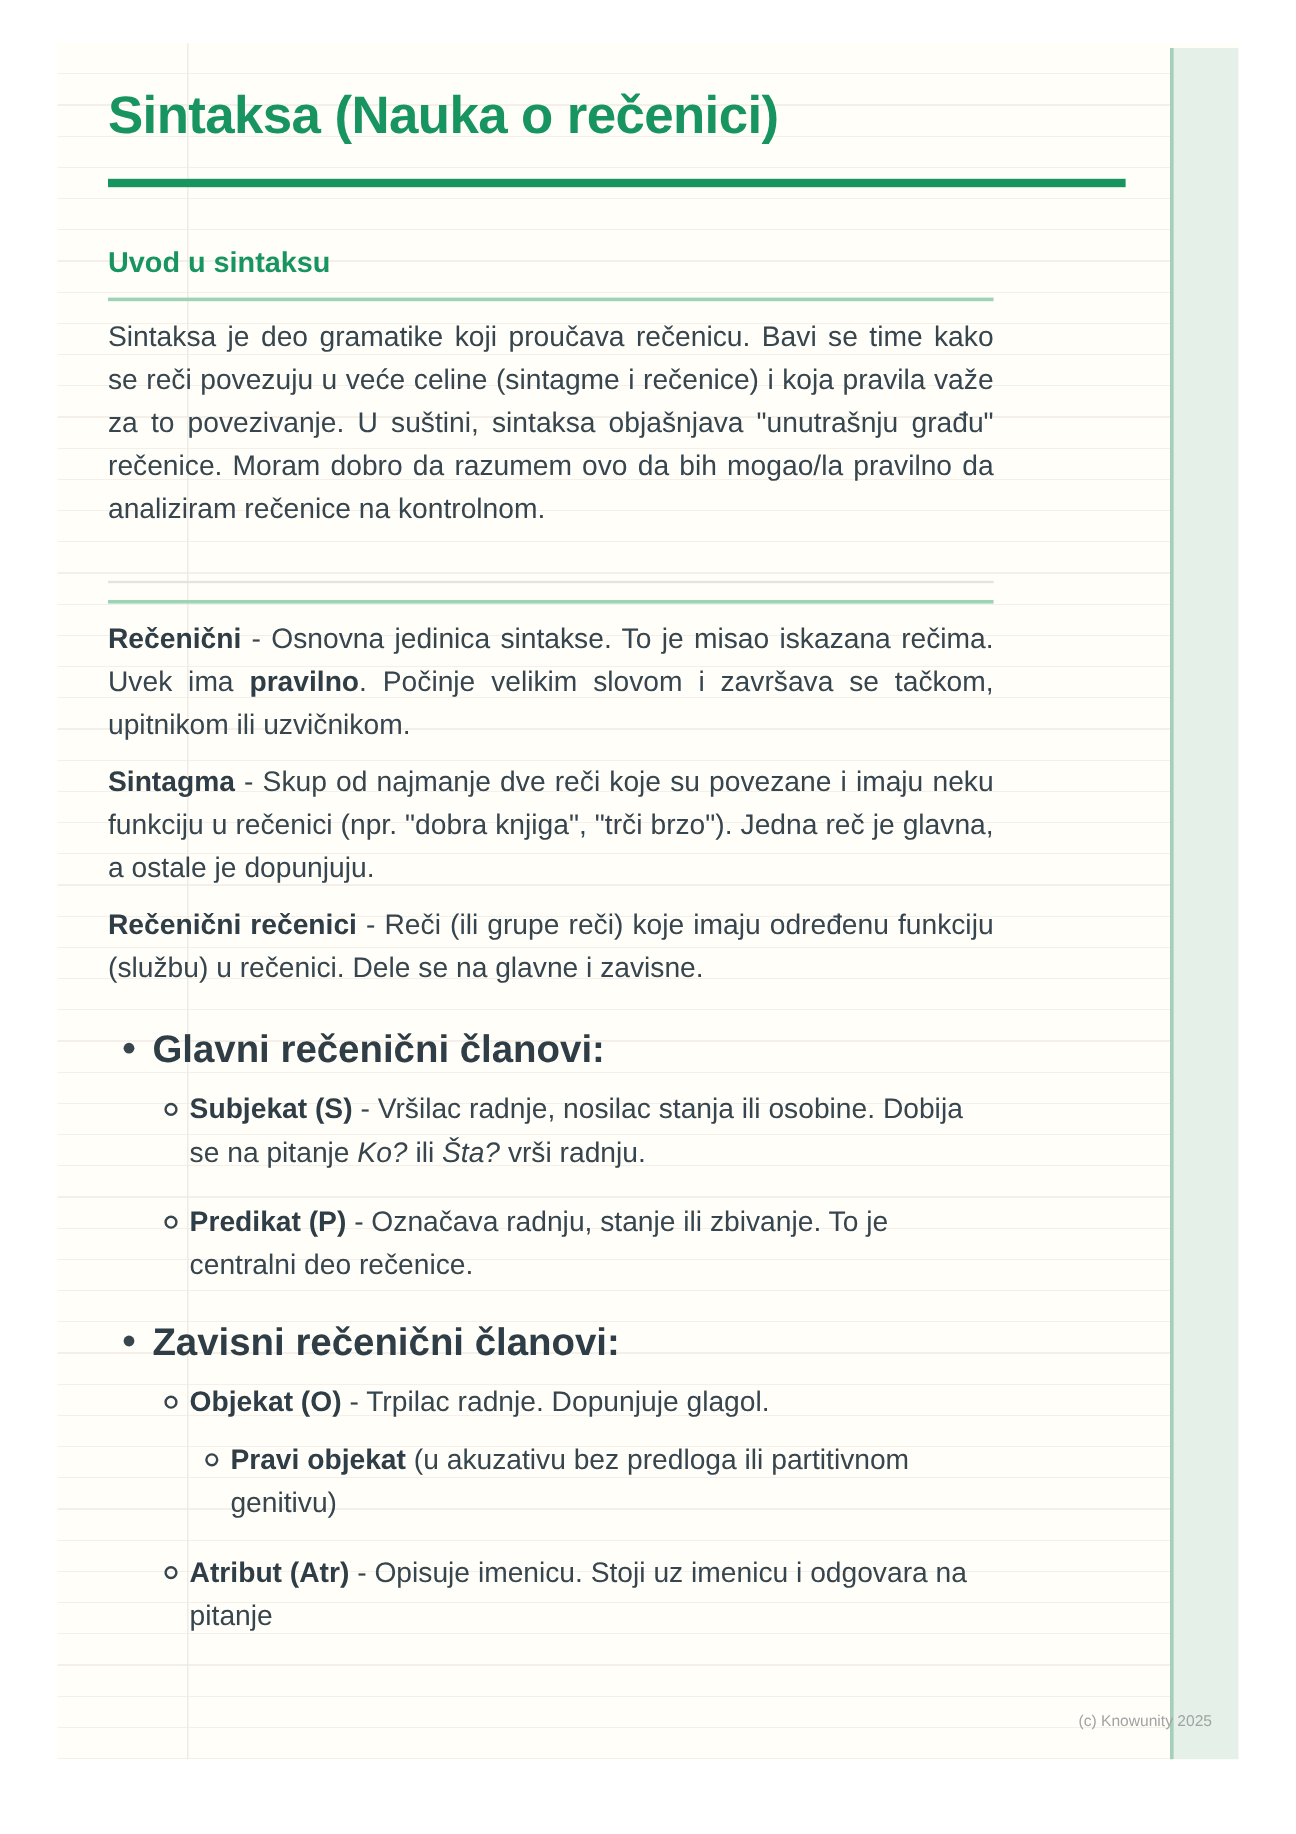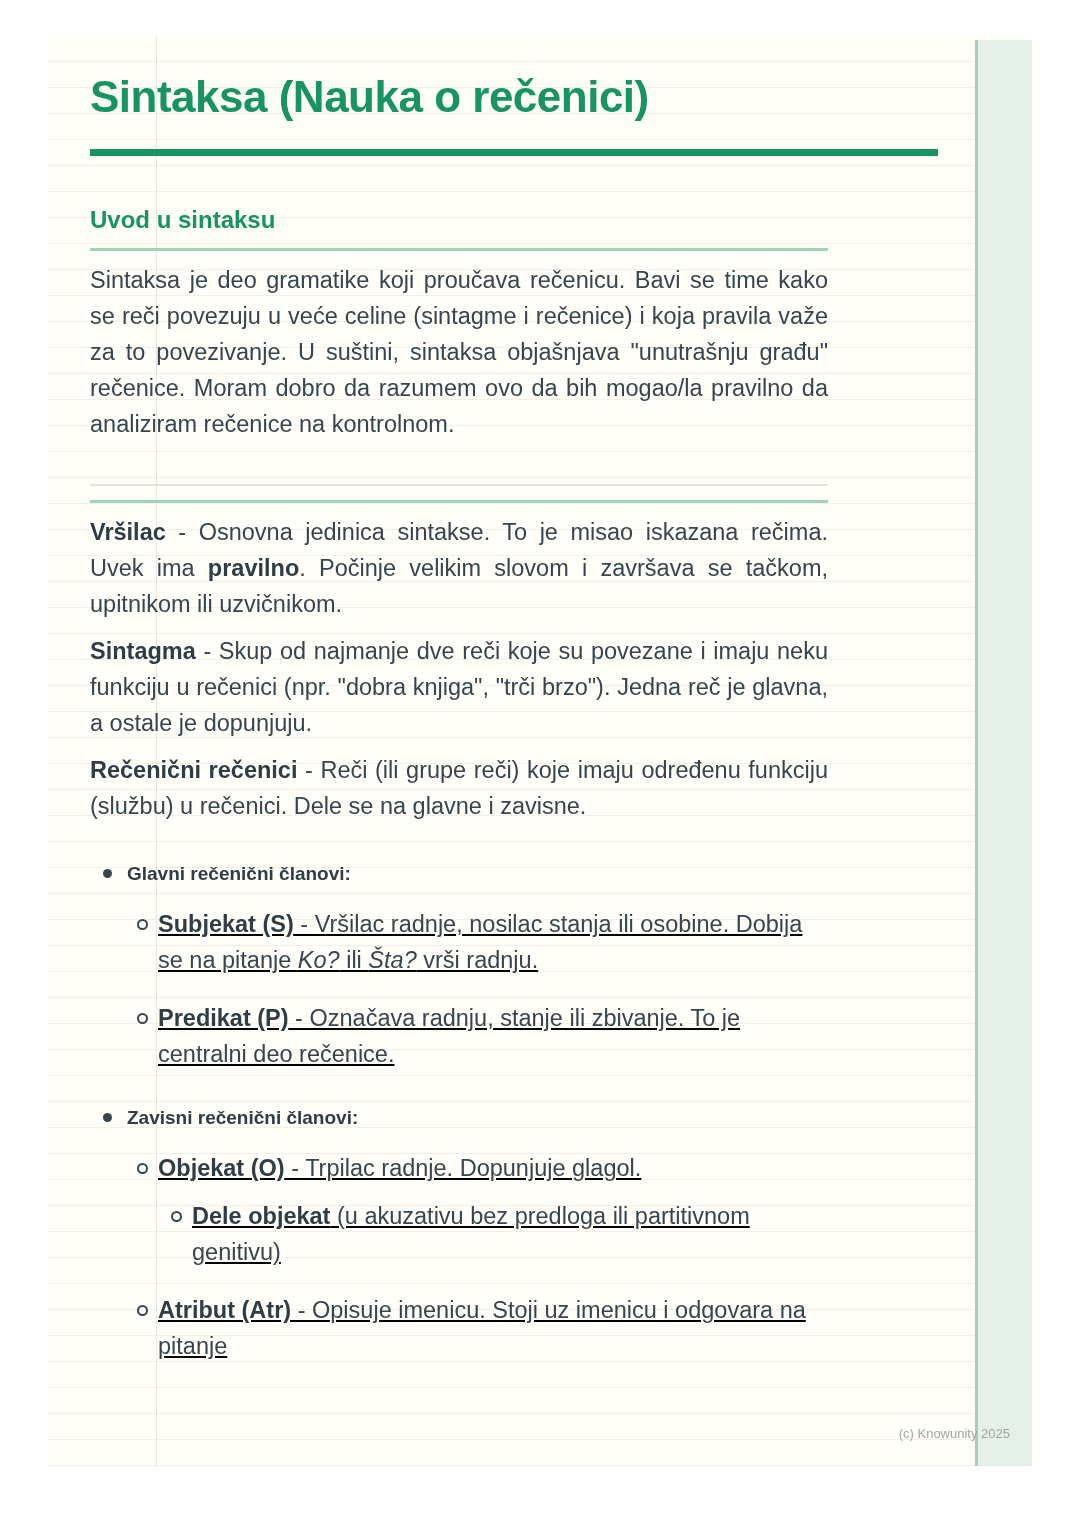--- a/index.html
+++ b/index.html
@@ -83,36 +83,36 @@
   ul.l1 > li { position: relative; margin-bottom: 28px; }
   ul.l1 > li::before {
     content: "";
     position: absolute;
     left: -24px; top: 13px;
     width: 9px; height: 9px;
     border-radius: 50%;
     background: #37454e;
   }
   ul.l2 { padding-left: 31px; margin-top: 14px; }
-  ul.l2 > li { position: relative; margin-bottom: 22px; text-decoration: underline; }
+  ul.l2 > li { position: relative; margin-bottom: 22px; }
   ul.l3 { padding-left: 34px; margin-top: 12px; }
   ul.l3 > li { position: relative; margin-bottom: 22px; }
   ul.l2 > li::before, ul.l3 > li::before {
     content: "";
     position: absolute;
     left: -21px; top: 13px;
     width: 7px; height: 7px;
     border-radius: 50%;
     border: 2px solid #37454e;
     background: transparent;
   }
   li p.body { margin-top: 0; text-align: left; }
   .li-label {
     margin: 0;
-    font-size: 19px;
+    font-size: 32px;
     line-height: 36px;
     font-weight: bold;
     color: #2f3d46;
   }
   .footer {
     position: absolute;
     right: 22px; top: 1390px;
     font-size: 13px;
     color: #a3a3a3;
     z-index: 5;
@@ -134,21 +134,21 @@
       <h2>Uvod u sintaksu</h2>
       <div class="h2-rule"></div>
       <p class="body">Sintaksa je deo gramatike koji proučava rečenicu. Bavi se time kako se reči povezuju u veće celine (sintagme i rečenice) i koja pravila važe za to povezivanje. U suštini, sintaksa objašnjava "unutrašnju građu" rečenice. Moram dobro da razumem ovo da bih mogao/la pravilno da analiziram rečenice na kontrolnom.</p>
     </section>
 
     <div class="divider"></div>
 
     <section>
       <div class="h2-rule"></div>
 
-      <p class="body"><b>Vršilac</b><span> - Osnovna jedinica sintakse. To je misao iskazana rečima. Uvek ima </span><b>pravilno</b><span>. Počinje velikim slovom i završava se tačkom, upitnikom ili uzvičnikom.</span></p>
+      <p class="body"><b>Rečenični</b><span> - Osnovna jedinica sintakse. To je misao iskazana rečima. Uvek ima </span><b>pravilno</b><span>. Počinje velikim slovom i završava se tačkom, upitnikom ili uzvičnikom.</span></p>
 
       <p class="body"><b>Sintagma</b><span> - Skup od najmanje dve reči koje su povezane i imaju neku funkciju u rečenici (npr. "dobra knjiga", "trči brzo"). Jedna reč je glavna, a ostale je dopunjuju.</span></p>
 
       <p class="body"><b>Rečenični rečenici</b><span> - Reči (ili grupe reči) koje imaju određenu funkciju (službu) u rečenici. Dele se na glavne i zavisne.</span></p>
 
       <ul class="l1">
         <li>
           <p class="li-label">Glavni rečenični članovi:</p>
           <ul class="l2">
             <li>
@@ -160,21 +160,21 @@
           </ul>
         </li>
 
         <li>
           <p class="li-label">Zavisni rečenični članovi:</p>
           <ul class="l2">
             <li>
               <p class="body"><b>Objekat (O)</b><span> - Trpilac radnje. Dopunjuje glagol.</span></p>
               <ul class="l3">
                 <li>
-                  <p class="body"><b>Dele objekat</b><span> (u akuzativu bez predloga ili partitivnom genitivu)</span></p>
+                  <p class="body"><b>Pravi objekat</b><span> (u akuzativu bez predloga ili partitivnom genitivu)</span></p>
                 </li>
               </ul>
             </li>
             <li>
               <p class="body"><b>Atribut (Atr)</b><span> - Opisuje imenicu. Stoji uz imenicu i odgovara na pitanje </span></p>
             </li>
           </ul>
         </li>
       </ul>
     </section>

